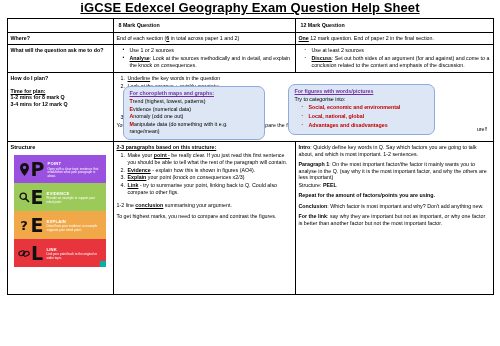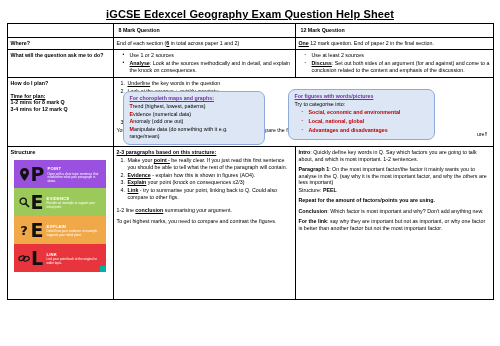--- a/index.html
+++ b/index.html
@@ -6,24 +6,24 @@
   body{
     width:500px;height:346px;overflow:hidden;
     font-family:"Liberation Sans",sans-serif;
     color:#000;
     -webkit-font-smoothing:antialiased;
   }
   .sheet{width:500px;height:346px;position:relative;box-sizing:border-box;}
 
   .title{
     text-align:center;
-    font-size:11px;
+    font-size:13px;
     font-weight:bold;
     text-decoration:underline;
-    padding:8px 0 3px 0;
+    padding:0 0 3px 0;
     letter-spacing:.1px;
   }
 
   table.grid{
     width:486px;
     margin:0 auto;
     border-collapse:collapse;
     table-layout:fixed;
   }
   table.grid td{

